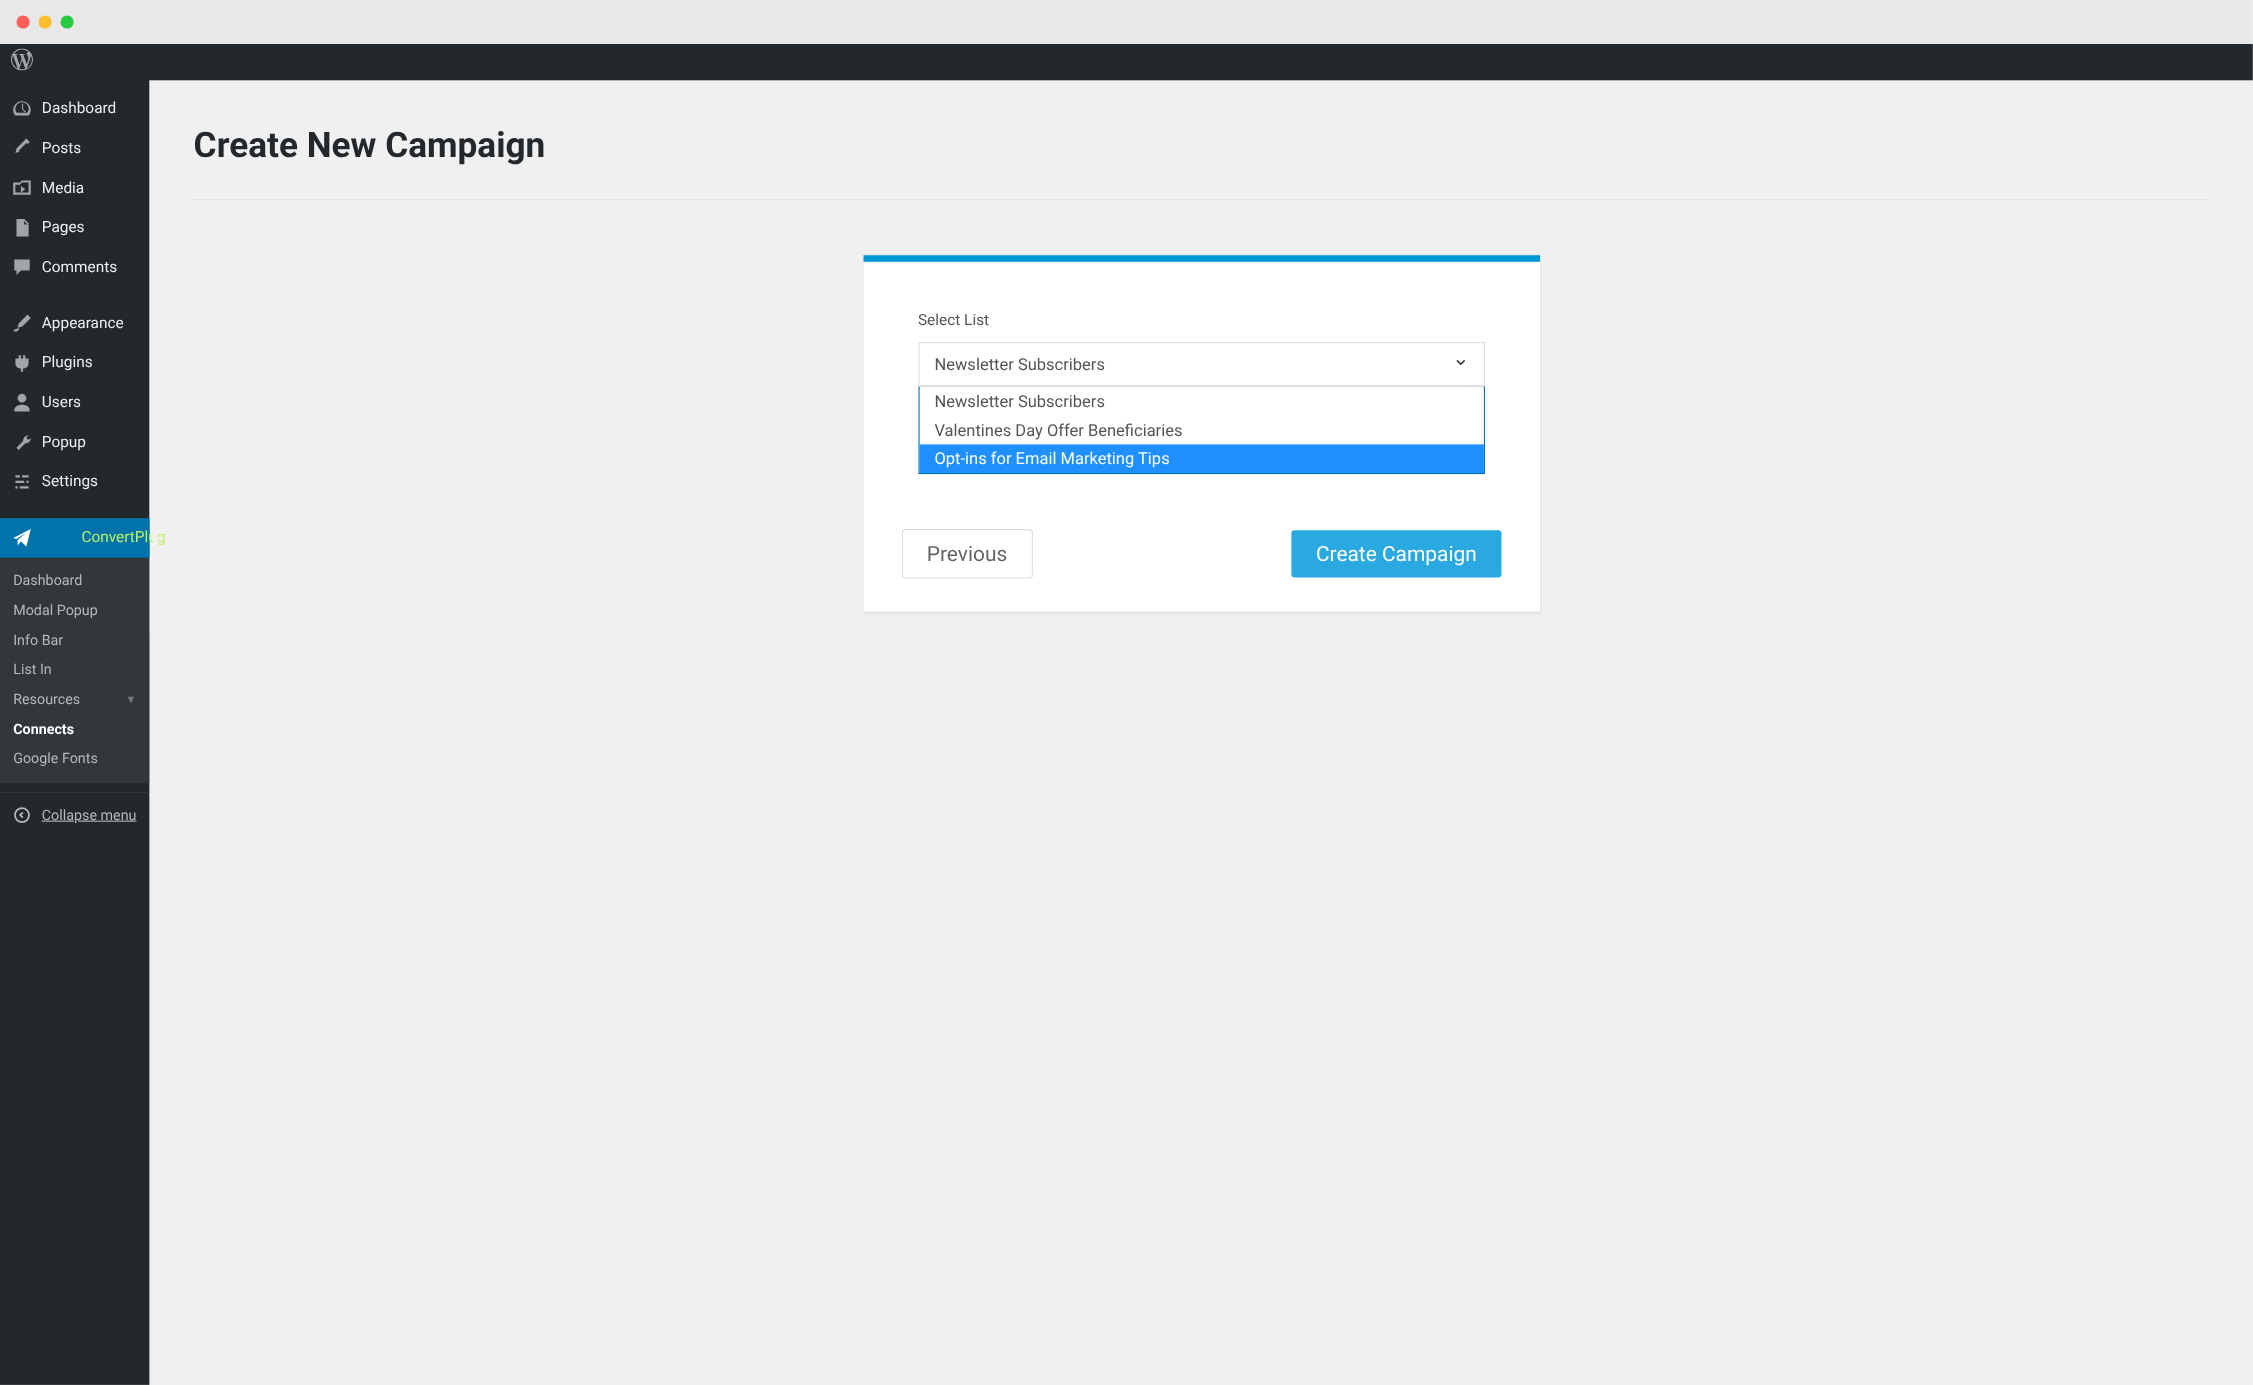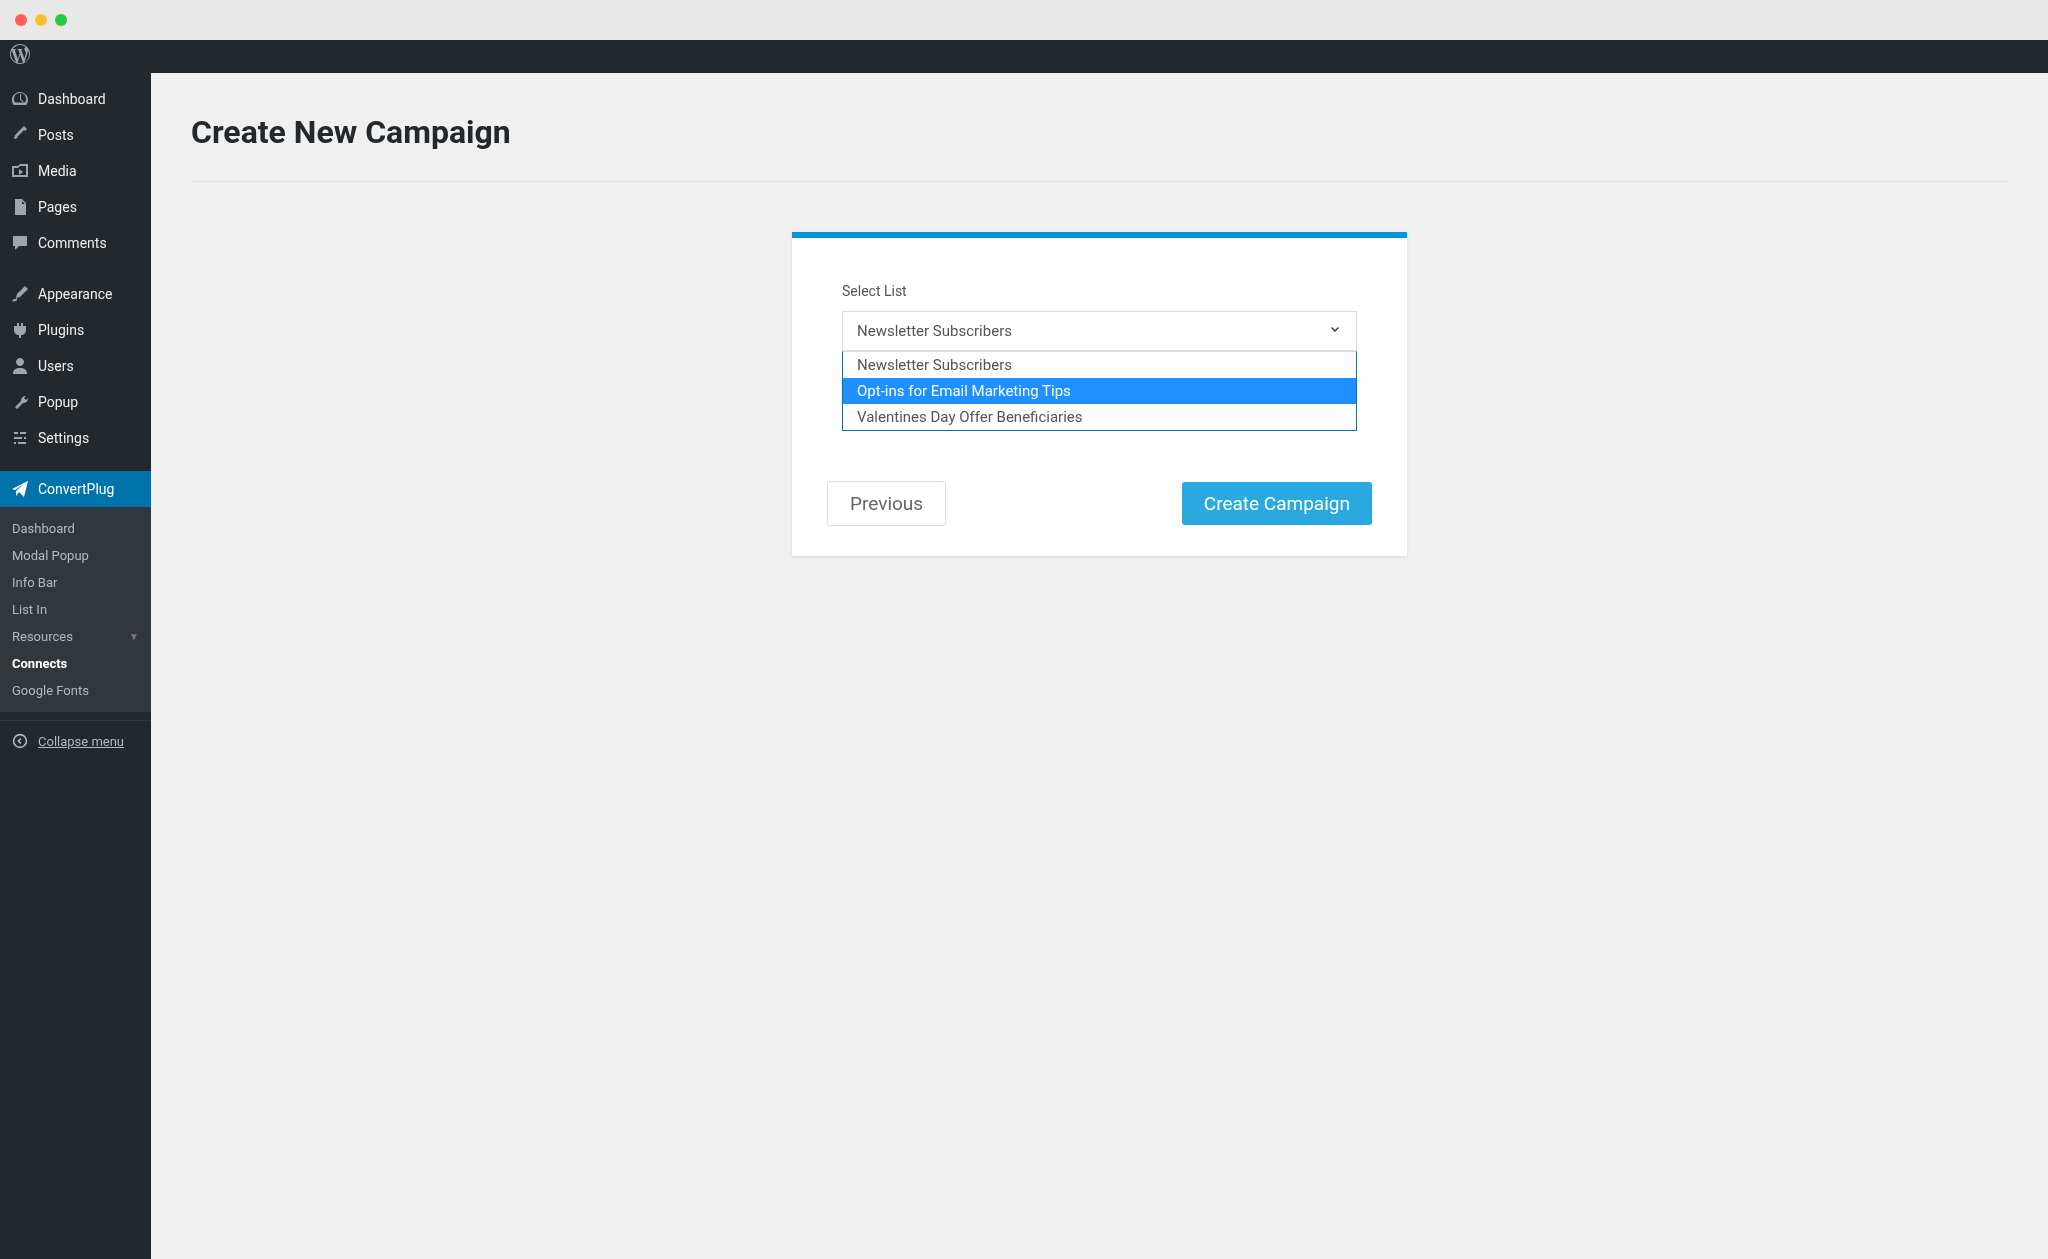--- a/index.html
+++ b/index.html
@@ -50,21 +50,21 @@
       padding: 0 10px;
       z-index: 10;
     }
     
     .wp-logo {
       color: #a0a5aa;
       font-size: 20px;
     }
     
     .wp-sidebar {
-      width: 151px;
+      width: 136px;
       background: #23282d;
       padding-top: 33px;
       height: 100%;
       flex-shrink: 0;
     }
     
     .sidebar-section {
       padding-top: 8px;
     }
     
@@ -73,21 +73,22 @@
       align-items: center;
       padding: 8px 10px;
       color: #eee;
       cursor: pointer;
       font-size: 14px;
       position: relative;
     }
     
     .sidebar-item.active {
       background: #0073aa;
-      color: #ffffff;
+      color: #bef264;
+      gap: 36px;
     }
     
     .sidebar-item.active::after {
       content: '';
       position: absolute;
       right: -8px;
       top: 50%;
       transform: translateY(-50%);
       width: 0;
       height: 0;
@@ -440,26 +441,26 @@
               <span class="select-chevron">
                 <svg width="14" height="14" viewBox="0 0 20 20" fill="none" stroke="currentColor" stroke-width="2">
                     <path d="M5 8l5 5 5-5"></path>
                   </svg>
               </span>
             </div>
             <div class="dropdown-list">
               <div class="dropdown-option">
                 <span>Newsletter Subscribers</span>
               </div>
+              <div class="dropdown-option">
+                <span>Valentines Day Offer Beneficiaries</span>
+              </div>
               <div class="dropdown-option highlighted">
                 <span>Opt-ins for Email Marketing Tips</span>
               </div>
-              <div class="dropdown-option">
-                <span>Valentines Day Offer Beneficiaries</span>
-              </div>
             </div>
           </div>
         </div>
         <div class="card-footer">
           <button class="btn btn-secondary">Previous</button>
           <button class="btn btn-primary">Create Campaign</button>
         </div>
       </div>
     </div>
   </div>

